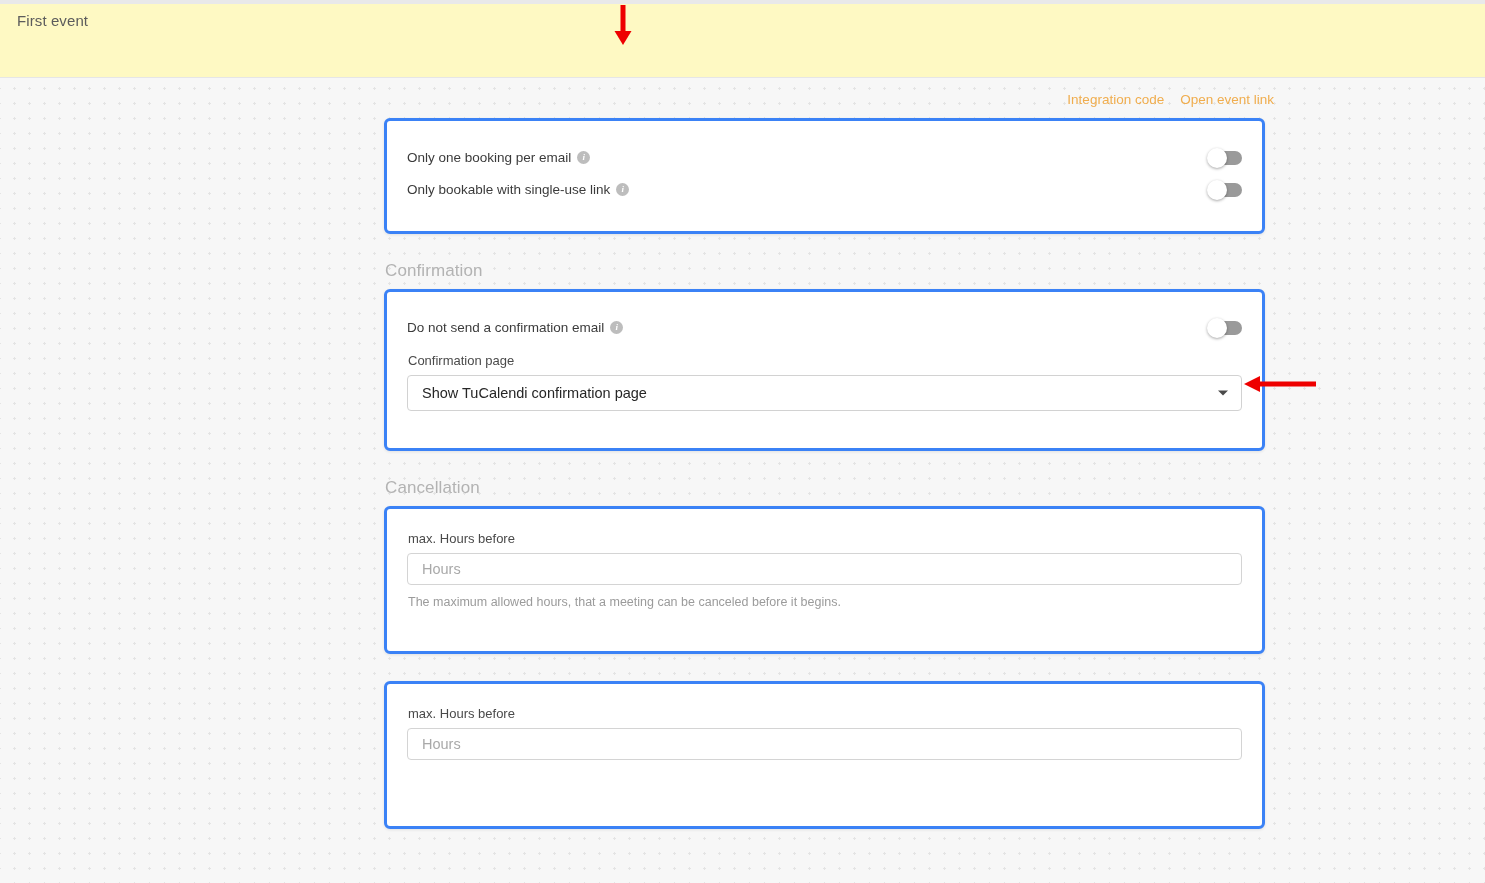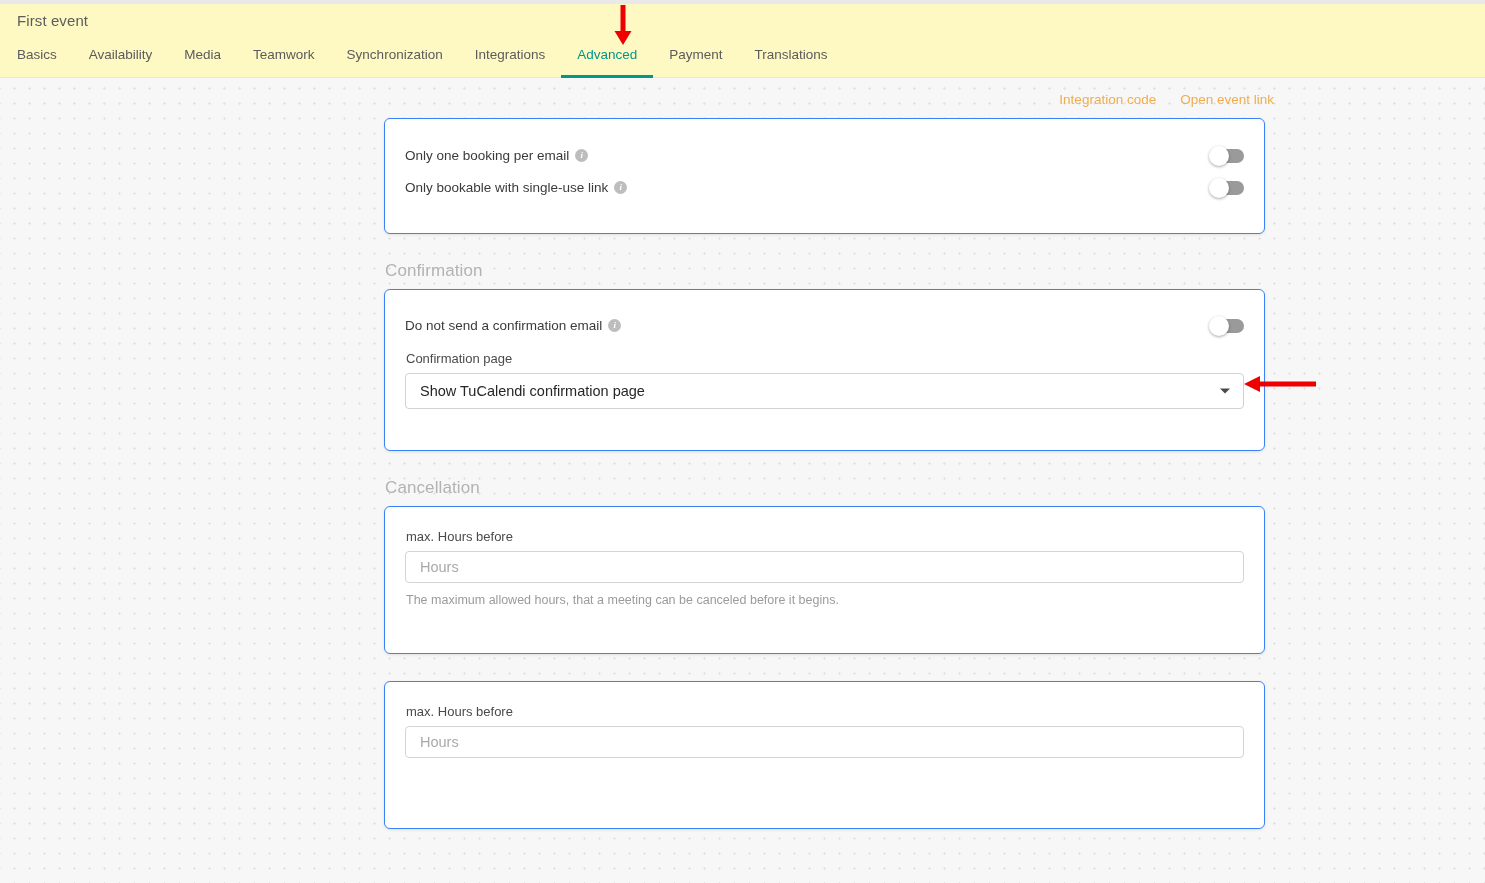--- a/index.html
+++ b/index.html
@@ -46,38 +46,38 @@
   }
   .tab:first-child { padding-left: 17px; }
   .tab.active { color: #009688; border-bottom-color: #009688; font-weight: 400; }
 
   
   .content {
     position: absolute; top: 79px; left: 0; width: 1485px; height: 804px;
   }
   .links {
     position: absolute; right: 211px; top: 13px;
-    display: flex; gap: 24px;
+    display: flex; gap: 16px;
     font-size: 13.5px;
   }
   .links a { color: #f0ad4e; text-decoration: none; cursor: pointer; }
 
   .col {
     position: absolute; left: 384px; top: 39px; width: 881px;
   }
 
   .section-title {
     font-size: 17px; color: #b3b3b3; font-weight: 400;
     margin: 0 0 8px 1px; letter-spacing: .1px;
   }
 
   .card {
     background: #ffffff;
     border-radius: 6px;
-    border: 1px solid #3b82f6;
+    border: 3px solid #3b82f6;
     box-shadow: 0 1px 3px rgba(0,0,0,.09);
     padding: 22px 20px 24px 20px;
     margin-bottom: 27px;
   }
   .card.c1 { height: 116px; padding-top: 23px; }
   .card.c2 { height: 162px; }
   .card.c3, .card.c4 { height: 148px; }
 
   .toggle-row {
     display: flex; align-items: center; justify-content: space-between;
@@ -145,31 +145,20 @@
     pointer-events: none;
   }
 </style>
 </head>
 <body>
 
 <div class="top-strip"></div>
 
 <div class="header">
   <div class="event-title">First event</div>
-  <div class="tabs">
-    <div class="tab">Basics</div>
-    <div class="tab">Availability</div>
-    <div class="tab">Media</div>
-    <div class="tab">Teamwork</div>
-    <div class="tab">Synchronization</div>
-    <div class="tab">Integrations</div>
-    <div class="tab active">Advanced</div>
-    <div class="tab">Payment</div>
-    <div class="tab">Translations</div>
-  </div>
 </div>
 
 <div class="content">
 
   <div class="links">
     <a>Integration code</a>
     <a>Open event link</a>
   </div>
 
   <div class="col">

